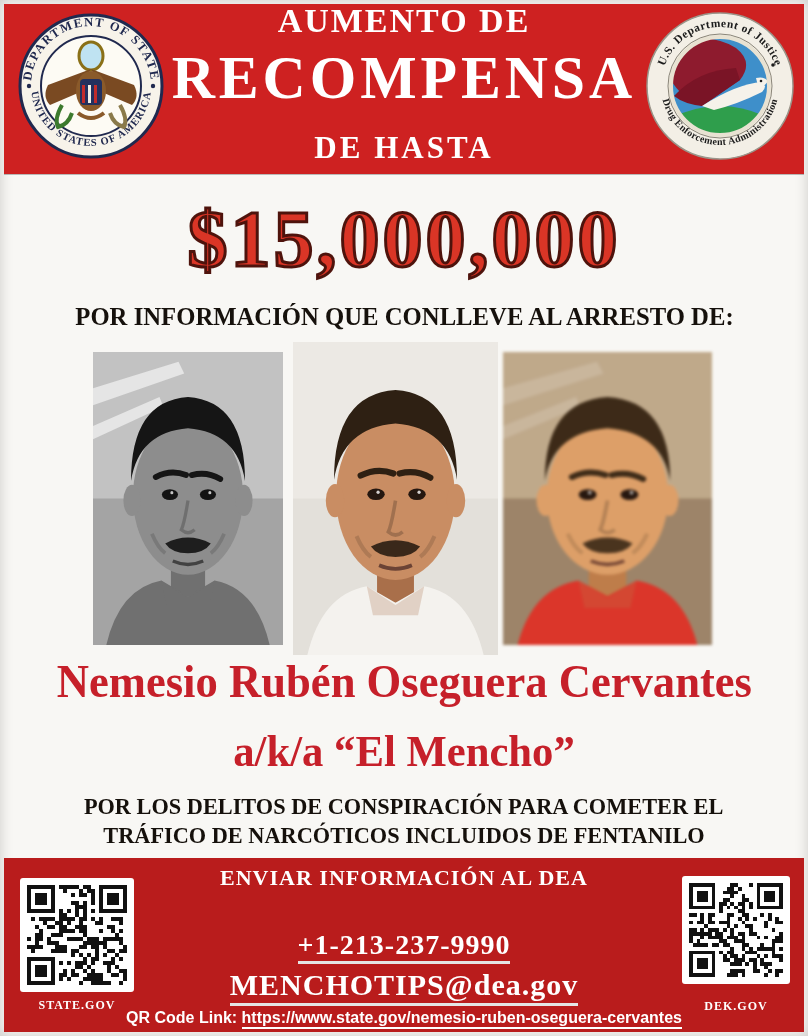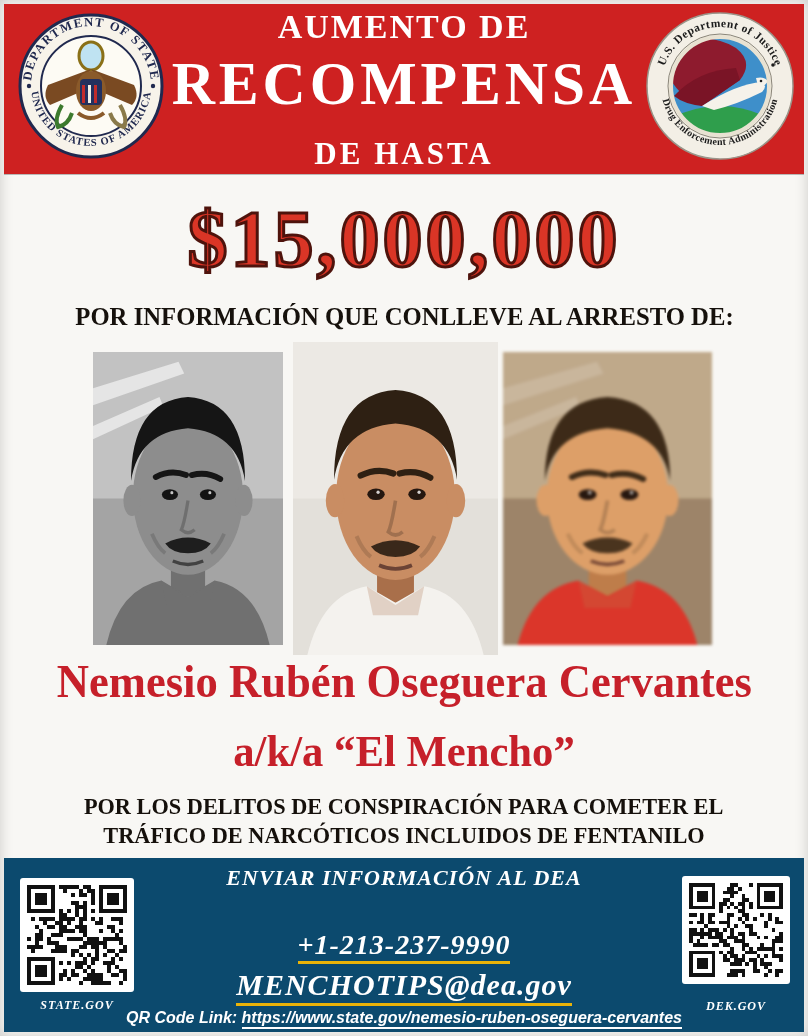--- a/index.html
+++ b/index.html
@@ -4,21 +4,21 @@
 <title>Reward Poster</title>
 <style>
   html,body{margin:0;padding:0;}
   body{background:#e8e6e2;font-family:"Liberation Serif","DejaVu Serif",serif;}
   .page{position:relative;width:808px;height:1036px;background:#f8f7f4;overflow:hidden;
         box-shadow:inset 0 0 14px rgba(0,0,0,.18);}
   
   .banner{position:absolute;top:4px;left:4px;right:4px;height:170px;background:#ce2121;
           box-shadow:0 1px 0 rgba(0,0,0,.25);}
   .banner .titles{position:absolute;left:170px;right:170px;top:0;bottom:0;
-                  display:flex;flex-direction:column;align-items:center;justify-content:center;
+                  display:flex;flex-direction:column;align-items:center;justify-content:flex-start;
                   color:#fff;text-align:center;}
   .t-line1{font-size:34px;font-weight:bold;letter-spacing:2px;line-height:1;}
   .t-line2{font-size:61px;font-weight:bold;letter-spacing:4px;line-height:1;margin-top:9px;
            transform:scaleX(.98);display:inline-block;}
   .t-line3{font-size:31px;font-weight:bold;letter-spacing:3px;line-height:1;margin-top:24px;}
   .seal{position:absolute;left:14px;top:9px;width:146px;height:146px;}
   .dea{position:absolute;right:8px;top:6px;width:152px;height:152px;}
   
   .reward{position:absolute;top:194px;left:0;right:0;text-align:center;
           font-size:80px;font-weight:bold;letter-spacing:3px;color:#da3526;
@@ -38,27 +38,27 @@
           --pbg:#b9a68c;--pbg2:#6e5743;--skin:#d29d6e;--skinD:#b37c50;--hair:#3a2a1a;--shirt:#c6392f;--detail:rgba(255,255,255,.15);}
   
   .name{position:absolute;top:655px;left:0;right:0;text-align:center;color:#c6202a;
         font-size:46px;font-weight:bold;}
   .name>span,.alias>span,.charges>div>span{display:inline-block;transform:scaleX(.97);white-space:nowrap;}
   .alias{position:absolute;top:726px;left:0;right:0;text-align:center;color:#c6202a;
          font-size:44px;font-weight:bold;}
   .charges{position:absolute;top:792px;left:0;right:0;text-align:center;color:#15100b;
            font-size:23px;font-weight:bold;line-height:29px;}
   
-  .footer{position:absolute;left:4px;right:4px;top:858px;bottom:4px;background:#0c4a6e;color:#fff;font-style:italic;}
+  .footer{position:absolute;left:4px;right:4px;top:858px;bottom:4px;background:#b91c1c;color:#fff;}
   .f-line{position:absolute;left:140px;right:140px;text-align:center;font-weight:bold;}
   .f-c1{top:7px;font-size:22px;letter-spacing:1px;}
   .f-c2{top:33px;font-size:22px;letter-spacing:1px;}
   .f-phone{top:71px;font-size:28px;letter-spacing:1px;}
   .f-email{top:110px;font-size:30px;letter-spacing:1px;}
-  .u{display:inline-block;border-bottom:3px solid #eab308;padding-bottom:2px;line-height:1.05;}
+  .u{display:inline-block;border-bottom:3px solid #e5e5e5;padding-bottom:2px;line-height:1.05;}
   .f-link{position:absolute;top:151px;left:0;right:0;text-align:center;
           font-family:"Liberation Sans","DejaVu Sans",sans-serif;font-size:16px;font-weight:600;}
   .f-link .url{border-bottom:2px solid #fff;padding-bottom:1px;text-align:right;}
   .qr{position:absolute;background:#fff;border-radius:3px;padding:7px;box-sizing:border-box;}
   .qr svg{width:100%;height:100%;display:block;shape-rendering:crispEdges;}
   .qr-left{left:16px;top:20px;width:114px;height:114px;}
   .qr-right{right:14px;top:18px;width:108px;height:108px;}
   .qr-label{position:absolute;text-align:center;font-weight:bold;font-size:12px;letter-spacing:1px;}
   .ql-left{left:16px;width:114px;top:140px;}
   .ql-right{right:14px;width:108px;top:141px;}

